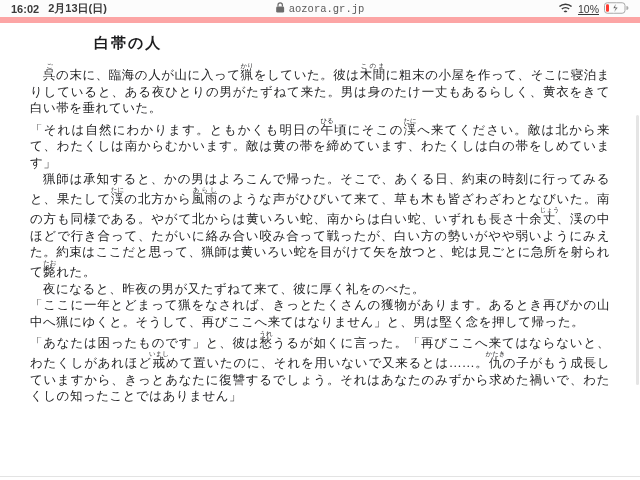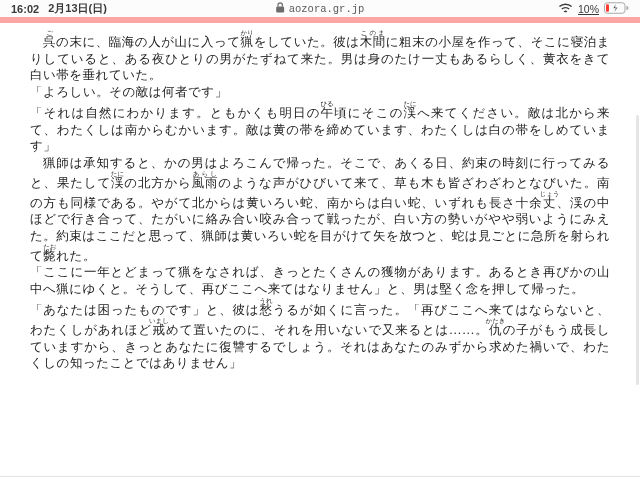--- a/index.html
+++ b/index.html
@@ -80,24 +80,25 @@
         <rect x="0.5" y="0.75" width="20.5" height="10.5" rx="2.8" fill="none" stroke="#a8a8a8"></rect>
         <rect x="2" y="2.25" width="3" height="7.5" rx="1.2" fill="#ff3b30"></rect>
         <path d="M22.4 3.9 v4.2 a2.1 2.1 0 0 0 0 -4.2 z" fill="#a8a8a8"></path>
         <path d="M12.4 0.9 L8.9 6.3 h2.5 L9.9 11.1 L13.9 5.2 h-2.6 z" fill="#3a3a3a" stroke="#fcfcfc" stroke-width="0.7"></path>
       </svg>
     </span>
   </div>
 </div>
 
 <div class="content">
+  <h1 class="title">白帯の人</h1>
   <div>
       <p class="para indent"><ruby>呉<rt>ご</rt></ruby>の末に、臨海の人が山に入って<ruby>猟<rt>かり</rt></ruby>をしていた。彼は<ruby>木間<rt>このま</rt></ruby>に粗末の小屋を作って、そこに寝泊まりしていると、ある夜ひとりの男がたずねて来た。男は身のたけ一丈もあるらしく、黄衣をきて白い帯を垂れていた。</p>
-      <p class="para">「よろしい。その敵は何者です」</p>
       <p class="para">「それは自然にわかります。ともかくも明日の<ruby>午<rt>ひる</rt></ruby>頃にそこの<ruby>渓<rt>たに</rt></ruby>へ来てください。敵は北から来て、わたくしは南からむかいます。敵は黄の帯を締めています、わたくしは白の帯をしめています」</p>
       <p class="para indent">猟師は承知すると、かの男はよろこんで帰った。そこで、あくる日、約束の時刻に行ってみると、果たして<ruby>渓<rt>たに</rt></ruby>の北方から<ruby>風雨<rt>あらし</rt></ruby>のような声がひびいて来て、草も木も皆ざわざわとなびいた。南の方も同様である。やがて北からは黄いろい蛇、南からは白い蛇、いずれも長さ十余<ruby>丈<rt>じょう</rt></ruby>、渓の中ほどで行き合って、たがいに絡み合い咬み合って戦ったが、白い方の勢いがやや弱いようにみえた。約束はここだと思って、猟師は黄いろい蛇を目がけて矢を放つと、蛇は見ごとに急所を射られて<ruby>斃<rt>たお</rt></ruby>れた。</p>
+      <p class="para indent">夜になると、昨夜の男が又たずねて来て、彼に厚く礼をのべた。</p>
       <p class="para">「ここに一年とどまって猟をなされば、きっとたくさんの獲物があります。あるとき再びかの山中へ猟にゆくと。そうして、再びここへ来てはなりません」と、男は堅く念を押して帰った。</p>
       <p class="para">「あなたは困ったものです」と、彼は<ruby>愁<rt>うれ</rt></ruby>うるが如くに言った。「再びここへ来てはならないと、わたくしがあれほど<ruby>戒<rt>いまし</rt></ruby>めて置いたのに、それを用いないで又来るとは……。<ruby>仇<rt>かたき</rt></ruby>の子がもう成長していますから、きっとあなたに復讐するでしょう。それはあなたのみずから求めた禍いで、わたくしの知ったことではありません」</p>
     </div>
 </div>
 
 <div class="scroll-indicator"></div>
 <div class="bottom-line"></div>
 
 </body></html>

